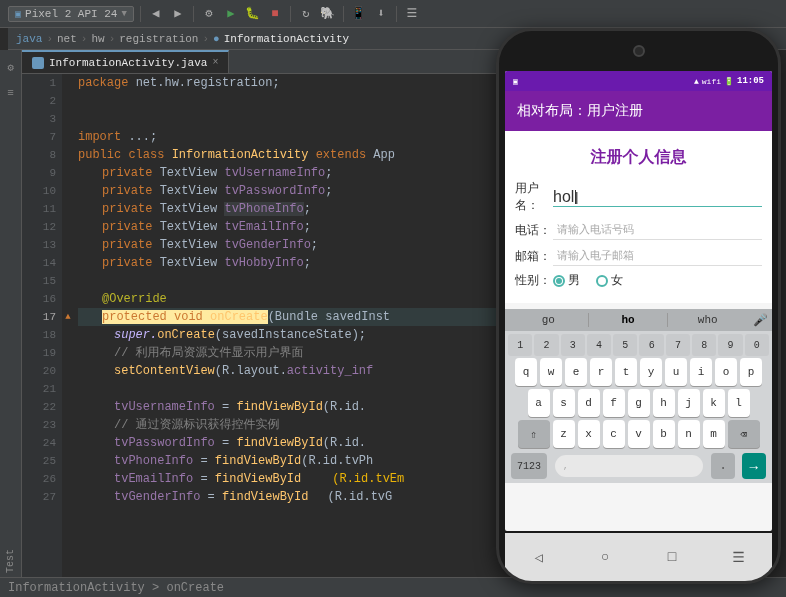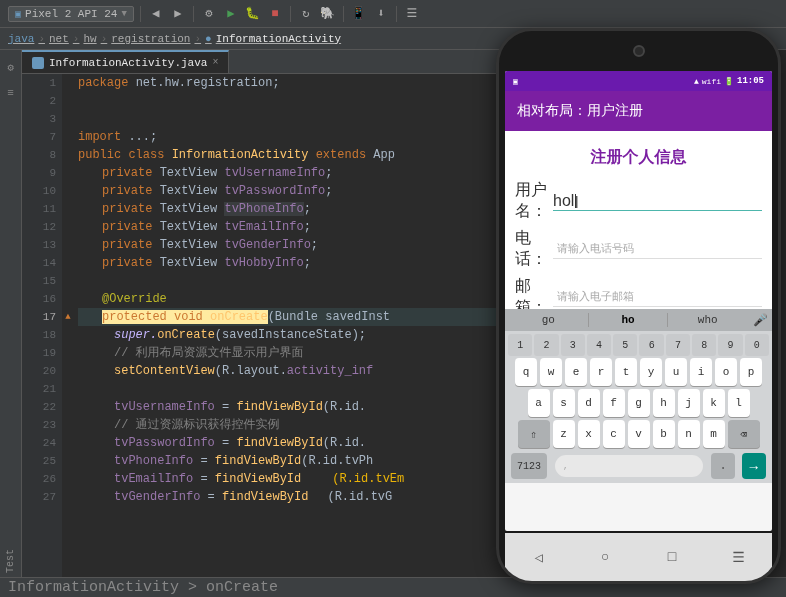--- a/index.html
+++ b/index.html
@@ -173,21 +173,21 @@
     }
 
     
     .status-bar {
       height: 20px;
       background: #3c3f41;
       border-top: 1px solid #555;
       display: flex;
       align-items: center;
       padding: 0 8px;
-      font-size: 15px;
+      font-size: 12px;
       color: #888;
       flex-shrink: 0;
     }
 
     
     .phone-container {
       position: absolute;
       right: 0;
       top: 28px;
       width: 295px;
@@ -290,21 +290,21 @@
     }
     .form-row {
       display: flex;
       align-items: center;
       margin-bottom: 6px;
       font-size: 12px;
     }
     .form-label {
       width: 38px;
       color: #333;
-      font-size: 16px;
+      font-size: 12px;
       flex-shrink: 0;
     }
     .form-input {
       flex: 1;
       border: none;
       border-bottom: 1px solid #4db6ac;
       padding: 2px 4px;
       font-size: 11px;
       color: #555;
       outline: none;
@@ -514,21 +514,21 @@
     <div class="toolbar-sep"></div>
     <div class="toolbar-icon">↻</div>
     <div class="toolbar-icon">🐘</div>
     <div class="toolbar-sep"></div>
     <div class="toolbar-icon">📱</div>
     <div class="toolbar-icon">⬇</div>
     <div class="toolbar-sep"></div>
     <div class="toolbar-icon">☰</div>
   </div>
 
-  <div class="breadcrumb-bar" style="top:28px; position:absolute; left:0; right:0;text-decoration:underline;">
+  <div class="breadcrumb-bar" style="top:28px; position:absolute; left:8px; right:0;">
     <span class="breadcrumb-item java">java</span>
     <span class="breadcrumb-sep">›</span>
     <span class="breadcrumb-item">net</span>
     <span class="breadcrumb-sep">›</span>
     <span class="breadcrumb-item">hw</span>
     <span class="breadcrumb-sep">›</span>
     <span class="breadcrumb-item">registration</span>
     <span class="breadcrumb-sep">›</span>
     <span style="color:#6897bb; font-size:11px; margin-right:2px;">●</span>
     <span class="breadcrumb-item active">InformationActivity</span>

